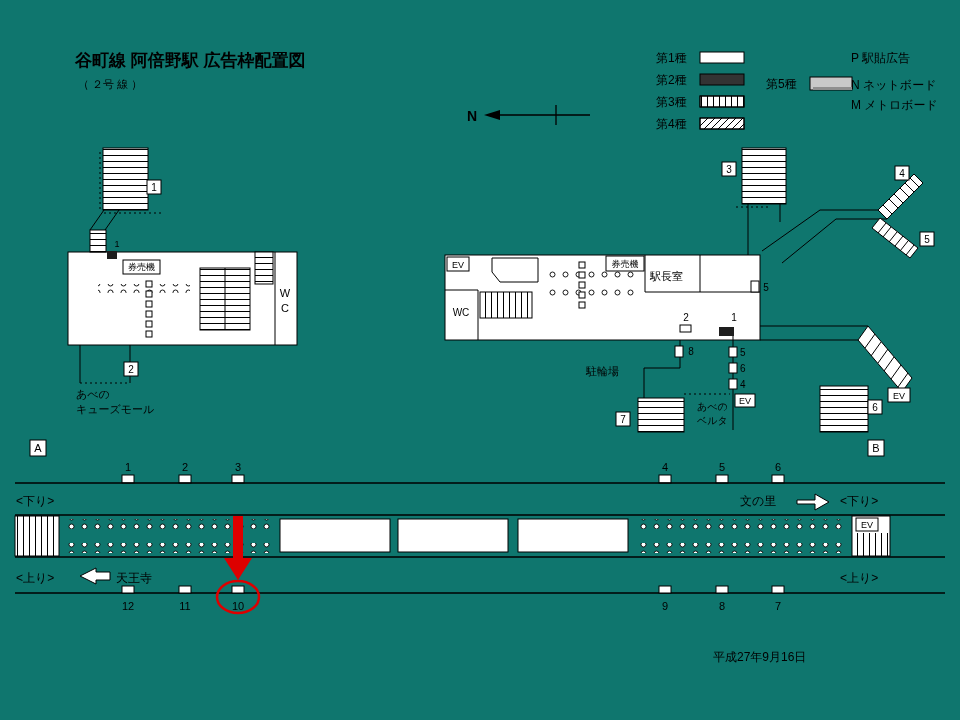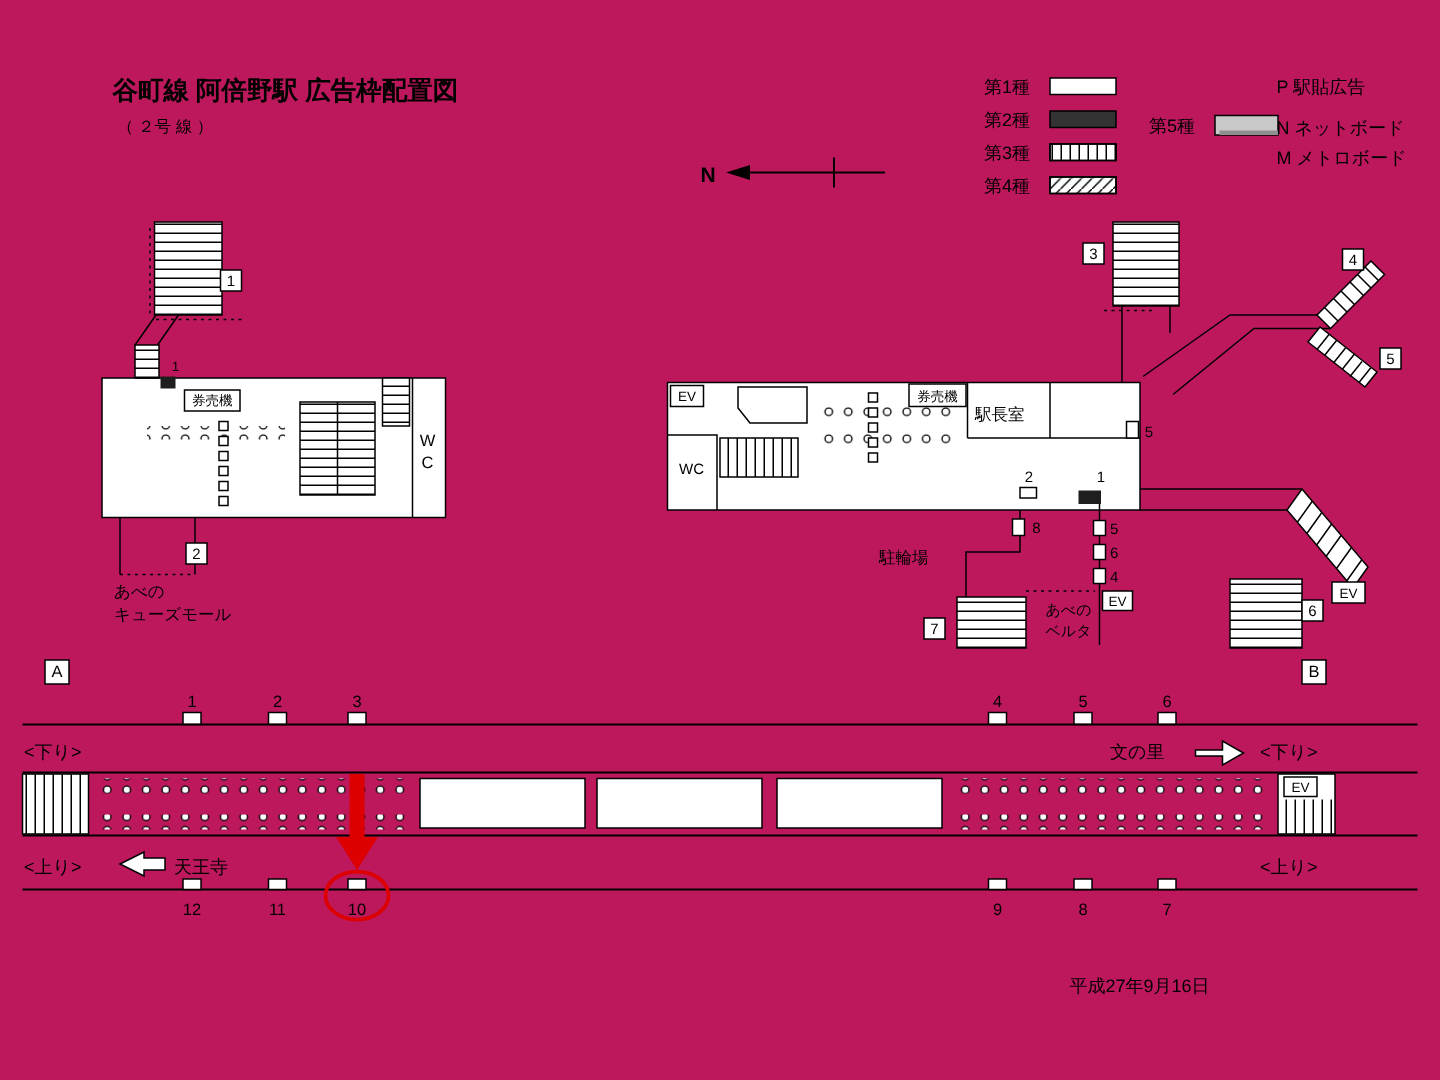--- a/index.html
+++ b/index.html
@@ -1,16 +1,16 @@
 <!DOCTYPE html>
 <html><head>
 <meta charset="utf-8">
 <style>
   html,body{margin:0;padding:0;background:#fff;}
-  #page{position:relative;width:960px;height:720px;background:#be185d;overflow:hidden;text-align:right;}
+  #page{position:relative;width:960px;height:720px;background:#0f766e;overflow:hidden;text-align:right;}
   text{font-family:"Liberation Sans","DejaVu Sans",sans-serif;fill:#000;}
   .title{font-size:17px;font-weight:bold;}
   .t9{font-size:9px;}.t10{font-size:10px;}.t11{font-size:11px;}
   .t12{font-size:12px;}.t14{font-size:14px;font-weight:bold;}
   .mid{text-anchor:middle;}
   .ln{stroke:#000;stroke-width:1;fill:none;}
   .ln2{stroke:#000;stroke-width:1.3;fill:none;}
   .dotl{stroke:#000;stroke-width:1;stroke-dasharray:2 3;fill:none;}
   .wbox{fill:#fff;stroke:#000;stroke-width:1;}
   .blk{fill:#1e1e1e;stroke:none;}

